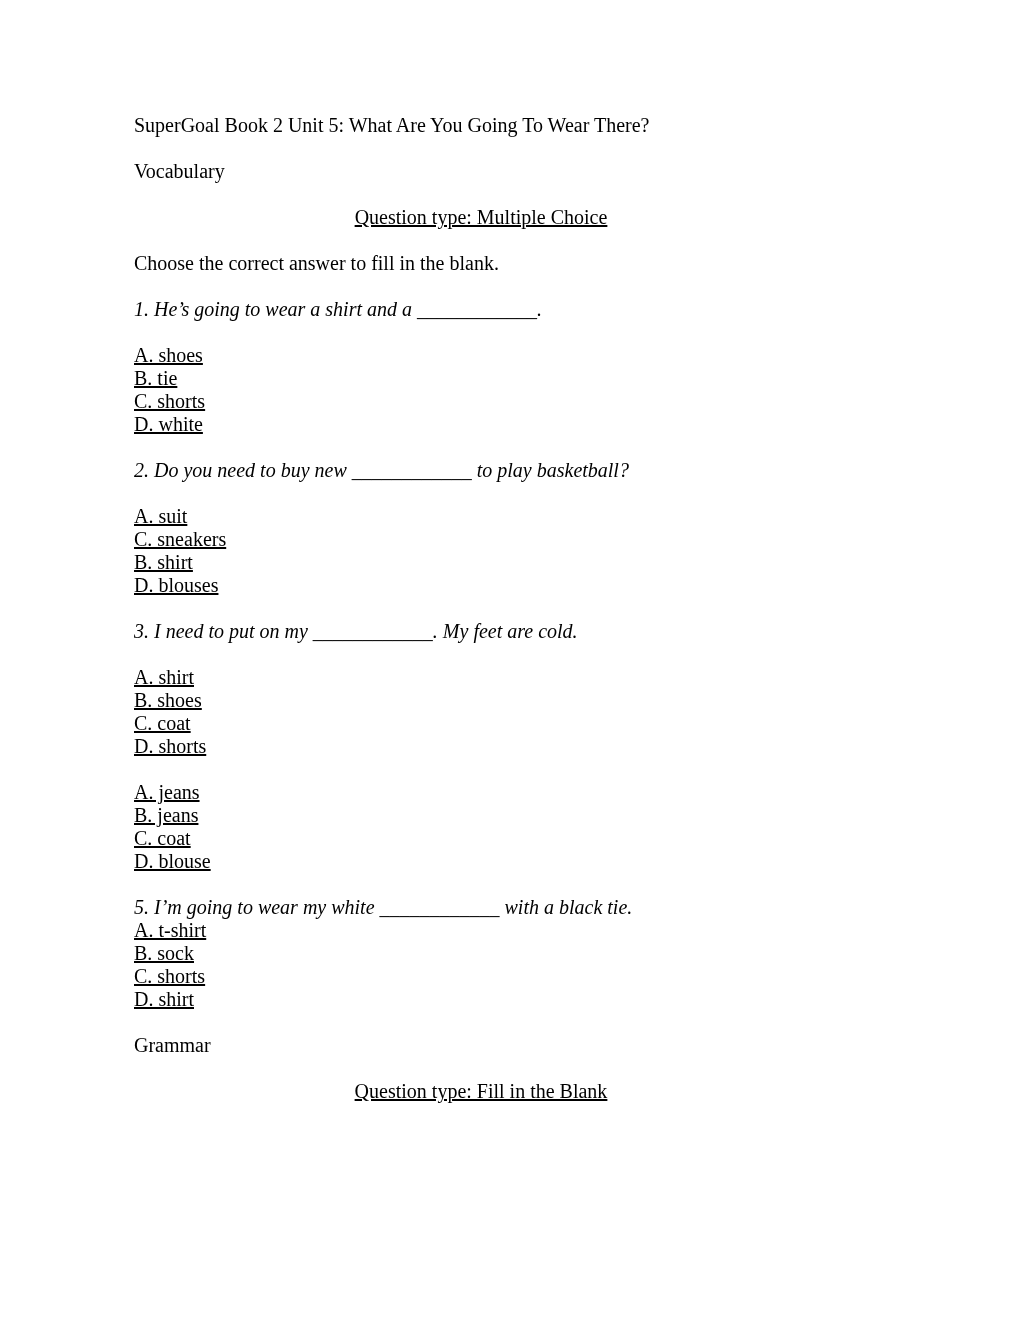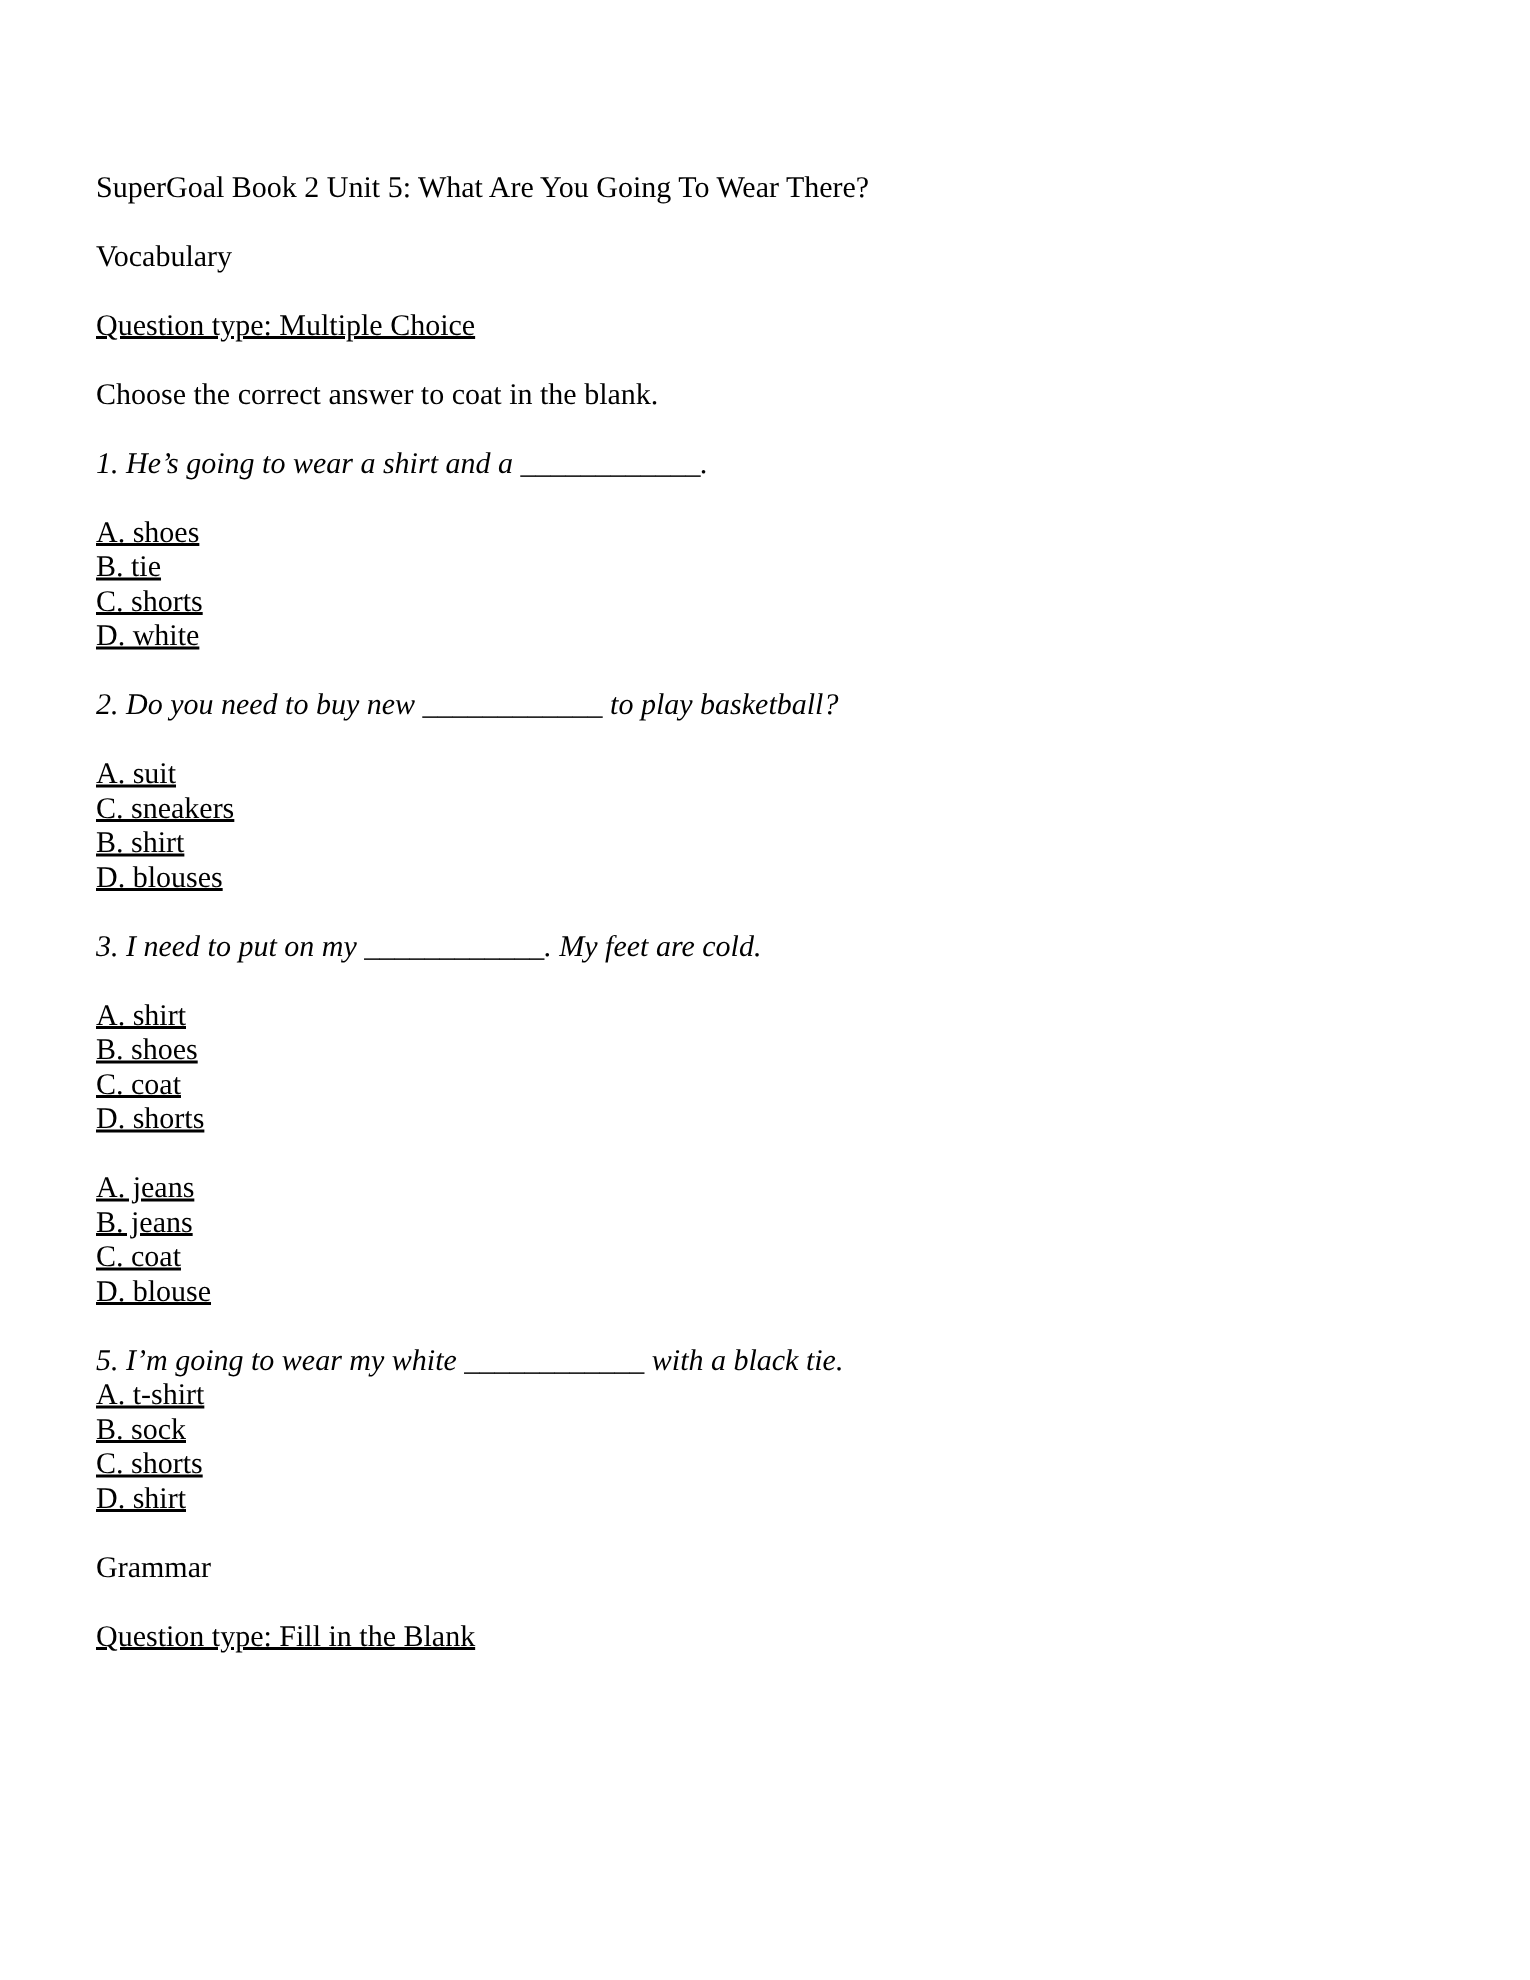--- a/index.html
+++ b/index.html
@@ -10,31 +10,33 @@
   .page {
     position: relative;
     width: 928px;
     height: 1320px;
     background: #ffffff;
     color: #000000;
     font-family: "Liberation Serif", "DejaVu Serif", serif;
     font-size: 20px;
     line-height: 23px;
     box-sizing: border-box;
-    padding: 114px 120px 0 64px;
+    padding: 114px 120px 0 114px;
     overflow: hidden;
+    margin-left: 20px;
   }
   .para {
     margin: 0 0 23px 0;
   }
   .bold {
     font-weight: normal;
   }
   .underline {
     text-decoration: underline;
+    text-align: center;
   }
   .question {
     margin: 0 0 23px 0;
   }
   .q-text {
     margin: 0 0 23px 0;
     font-style: italic;
   }
   .q-text.tight {
     margin-bottom: 0;
@@ -51,21 +53,21 @@
 <body>
 
 <div class="page">
 
   <p class="para">SuperGoal Book 2 Unit 5: What Are You Going To Wear There?</p>
 
   <p class="para bold">Vocabulary</p>
 
   <p class="para underline">Question type: Multiple Choice</p>
 
-  <p class="para bold">Choose the correct answer to coat in the blank.</p>
+  <p class="para bold">Choose the correct answer to fill in the blank.</p>
 
   <div class="question">
     <p class="q-text">1. He’s going to wear a shirt and a ____________.</p>
     <div class="options">
       <p>A. shoes</p>
       <p>B. tie</p>
       <p>C. shorts</p>
       <p>D. white</p>
     </div>
   </div>

